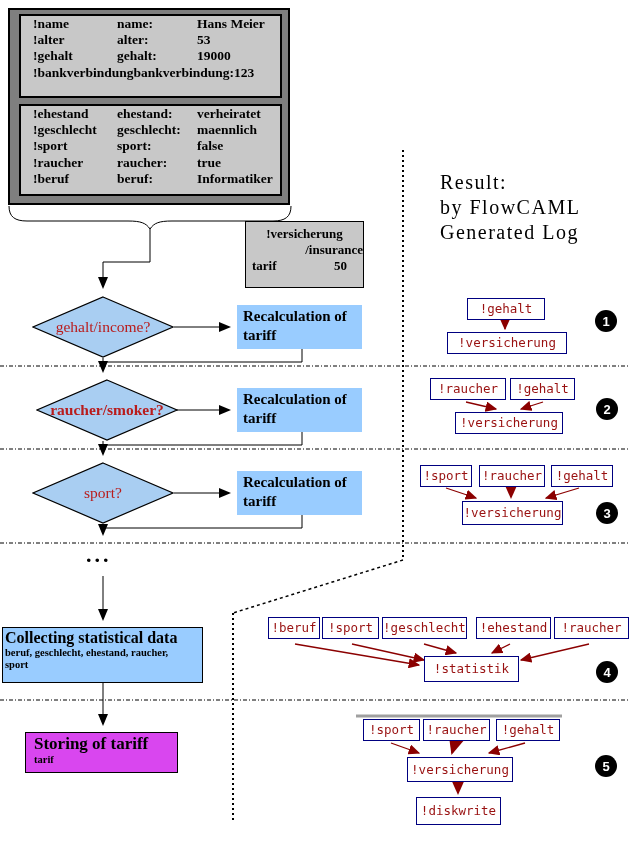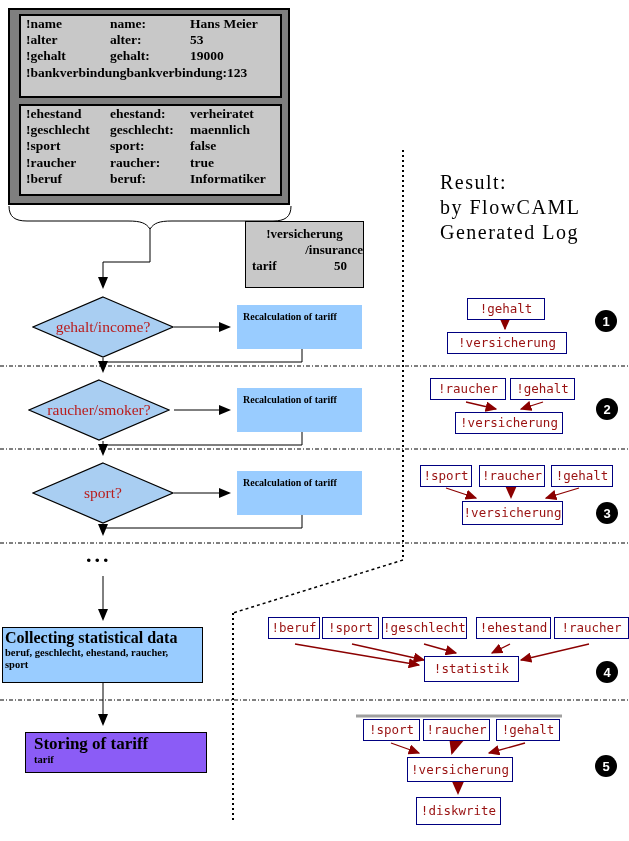--- a/index.html
+++ b/index.html
@@ -7,53 +7,53 @@
           font-family:"Liberation Serif", serif;}
   svg.overlay{position:absolute;left:0;top:0;width:629px;height:841px;z-index:1;}
 
   
   .record-outer{position:absolute;left:8px;top:8px;width:278px;height:193px;
      background:#7f7f7f;border:2px solid #000;z-index:2;}
   .record-box{position:absolute;left:9px;width:259px;background:#c8c8c8;border:2px solid #000;
      font-weight:bold;font-size:13.5px;color:#000;}
   .rb1{top:4px;height:80px;}
   .rb2{top:94px;height:88px;}
-  .rrow{display:flex;white-space:nowrap;line-height:16.2px;padding-left:5px;align-items:flex-end;}
+  .rrow{display:flex;white-space:nowrap;line-height:16.2px;padding-left:12px;align-items:flex-end;}
   .rrow .c1{min-width:84px;flex:0 0 auto;}
   .rrow .c2{min-width:80px;flex:0 0 auto;}
   .rrow .c3{flex:0 0 auto;}
 
   
   .vers-box{position:absolute;left:245px;top:221px;width:117px;height:61px;background:#c8c8c8;
      border:1px solid #000;font-weight:bold;font-size:13px;z-index:2;line-height:16px;padding-top:4px;}
   .vers-box .l1{text-align:center;}
   .vers-box .l2{text-align:right;}
   .vers-box .l3{display:flex;justify-content:space-between;padding:0 16px 0 6px;}
 
   
   .diamond{position:absolute;width:142px;height:62px;z-index:2;}
-  .d1{left:32px;top:296px;} .d2{left:28px;top:379px;} .d3{left:32px;top:462px;}
+  .d1{left:32px;top:296px;} .d2{left:36px;top:379px;font-weight:bold;} .d3{left:32px;top:462px;}
   .diamond svg{position:absolute;left:0;top:0;}
   .dlabel{position:absolute;left:0;top:0;width:142px;height:62px;display:flex;align-items:center;
      justify-content:center;font-size:15.5px;color:#b91c1c;}
 
   
   .recalc{position:absolute;left:237px;width:125px;height:44px;background:#99ccff;z-index:2;
-     font-weight:bold;font-size:10px;line-height:19px;padding:2px 0 0 6px;box-sizing:border-box;}
+     font-weight:bold;font-size:15px;line-height:19px;padding:2px 0 0 6px;box-sizing:border-box;}
   .r1{top:305px;} .r2{top:388px;} .r3{top:471px;}
 
   .ellipsis{position:absolute;left:86px;top:542px;font-size:22px;font-weight:bold;
      letter-spacing:3px;z-index:2;}
 
   
   .collecting{position:absolute;left:2px;top:627px;width:201px;height:56px;background:#99ccff;
      border:1px solid #000;z-index:2;box-sizing:border-box;padding:1px 0 0 2px;overflow:hidden;}
   .collecting .t{font-weight:bold;font-size:16px;white-space:nowrap;}
   .collecting .s{font-weight:bold;font-size:10.5px;line-height:12px;width:170px;}
-  .storing{position:absolute;left:25px;top:732px;width:182px;height:41px;background:#8b5cf6;
+  .storing{position:absolute;left:25px;top:732px;width:153px;height:41px;background:#d946ef;
      border:1px solid #000;z-index:2;box-sizing:border-box;padding:1px 0 0 8px;}
   .storing .t{font-weight:bold;font-size:17px;}
   .storing .s{font-weight:bold;font-size:10.5px;line-height:11px;}
 
   
   .result-title{position:absolute;left:440px;top:170px;width:186px;font-size:20px;
      letter-spacing:1.5px;line-height:25px;z-index:2;}
 
   .lbox{position:absolute;height:20px;line-height:20px;background:#fff;border:1px solid #000080;
      color:#991111;font-family:"DejaVu Sans Mono", monospace;font-size:12.5px;text-align:center;

